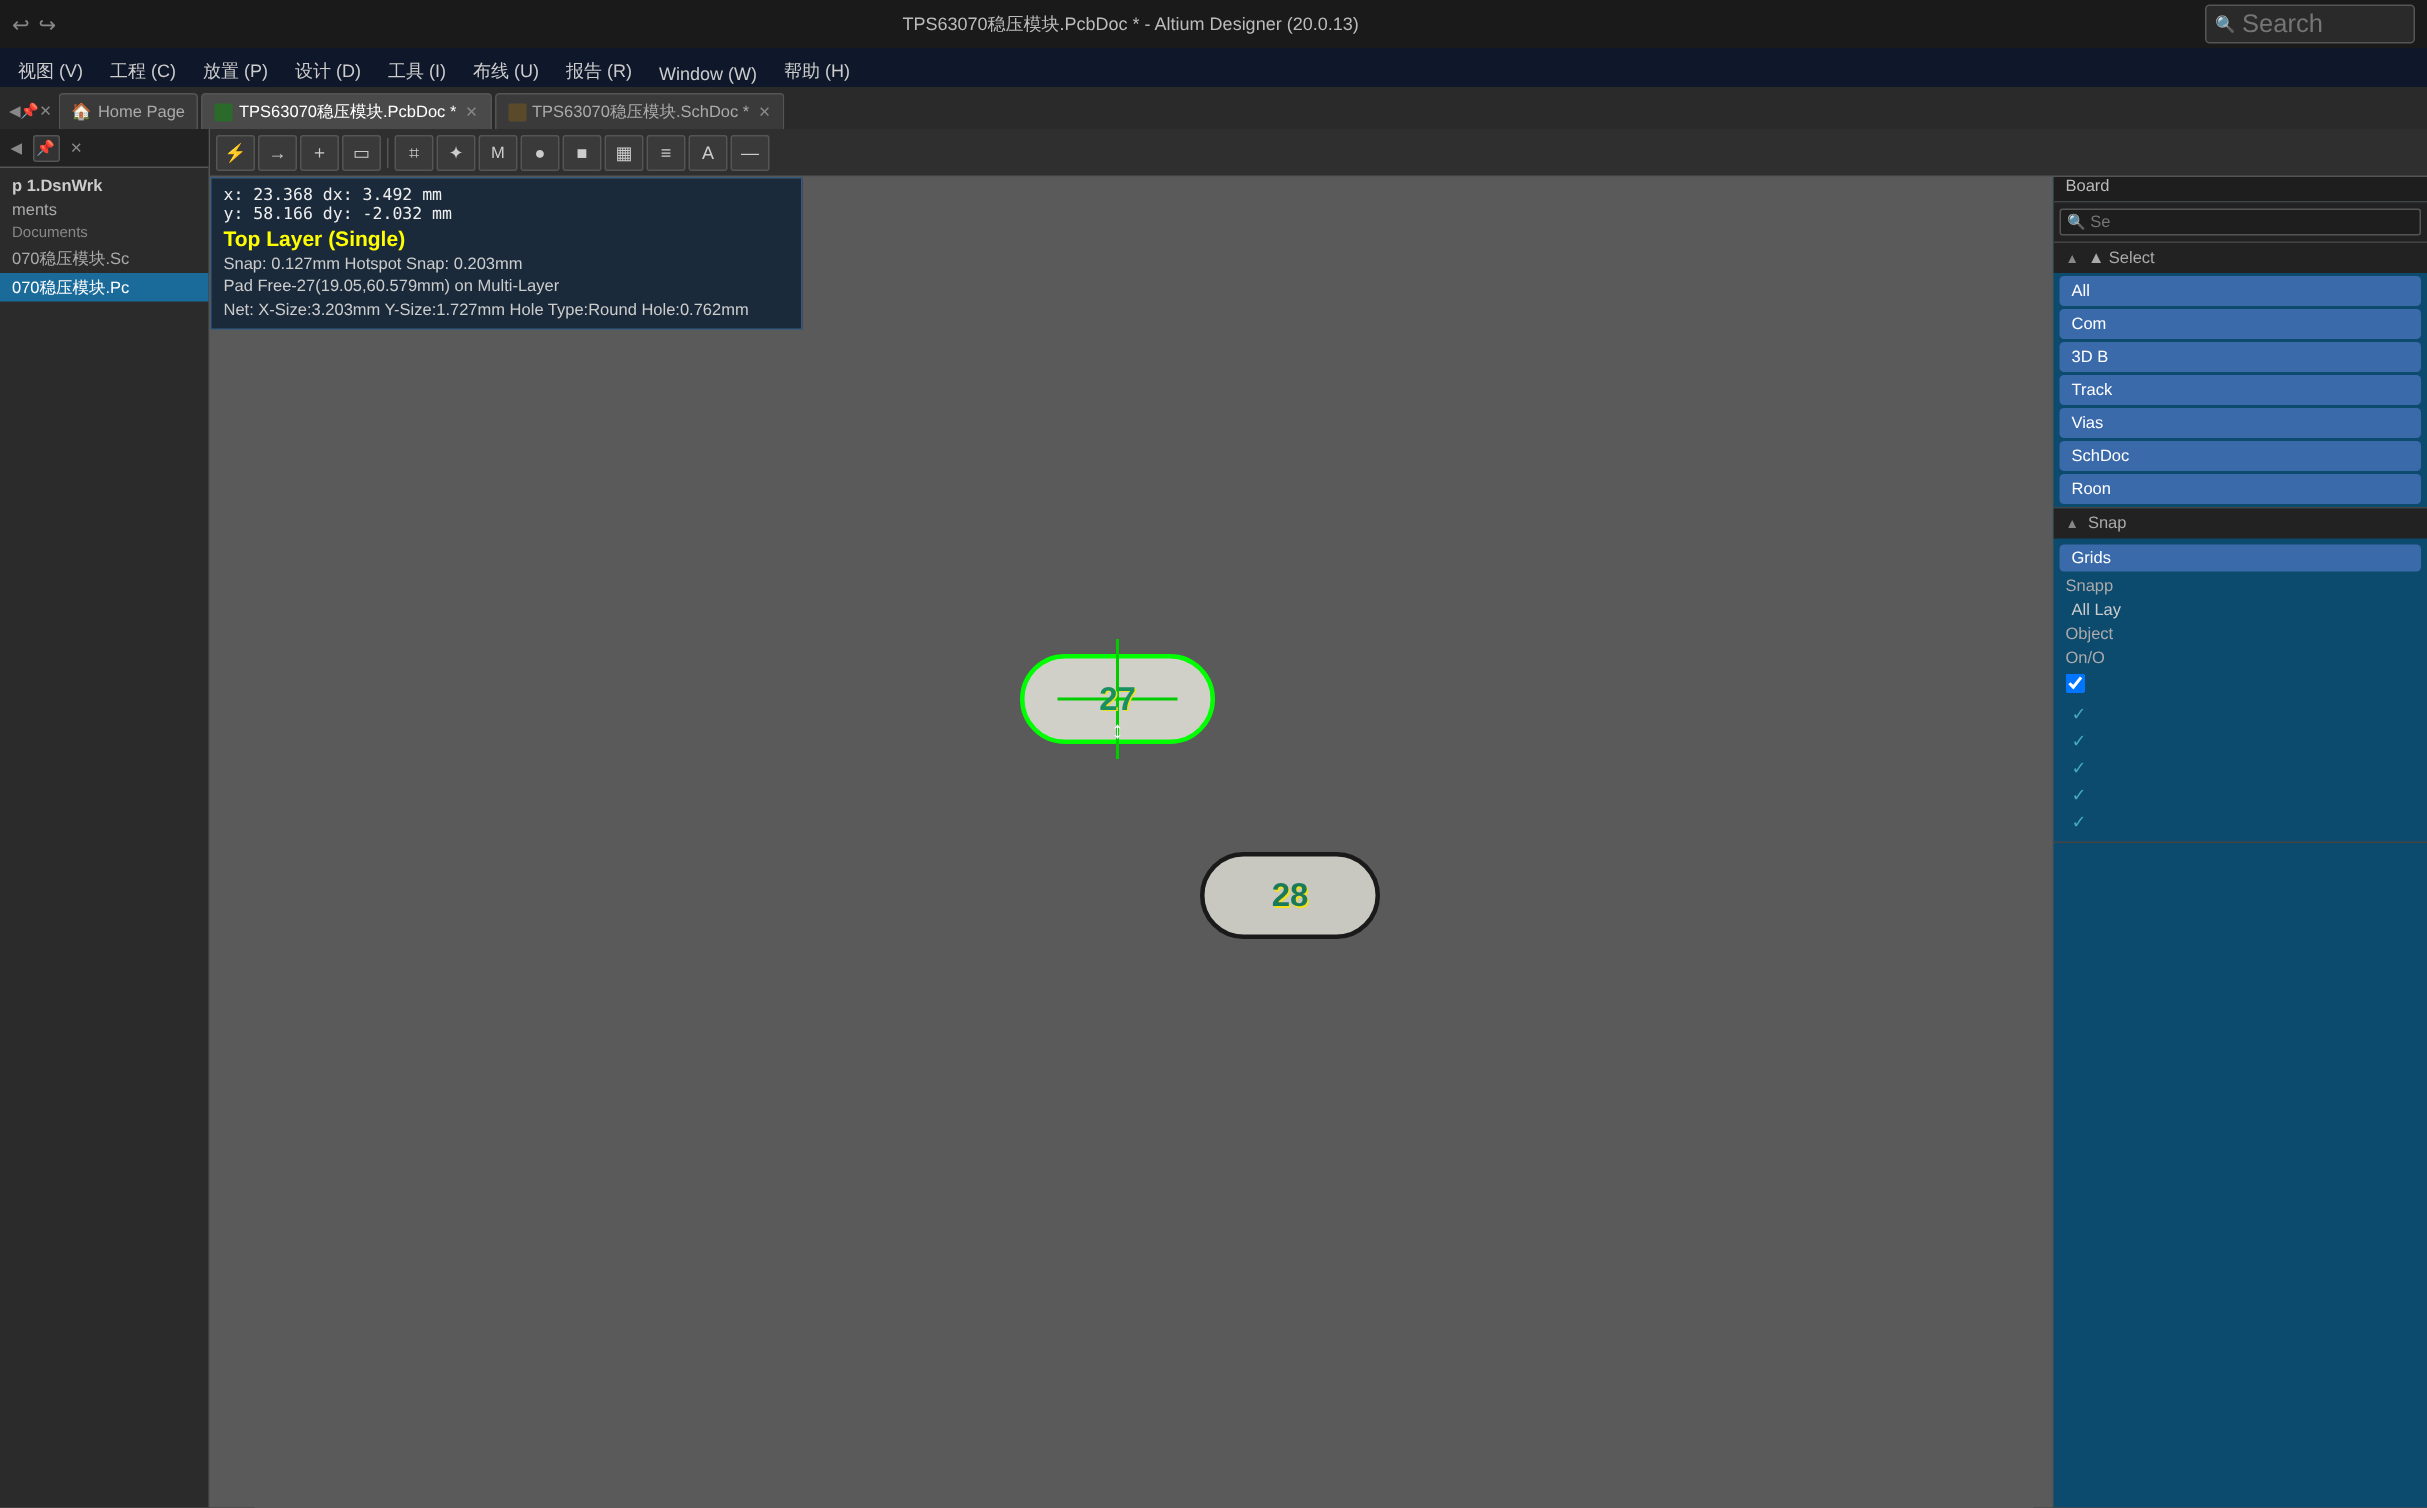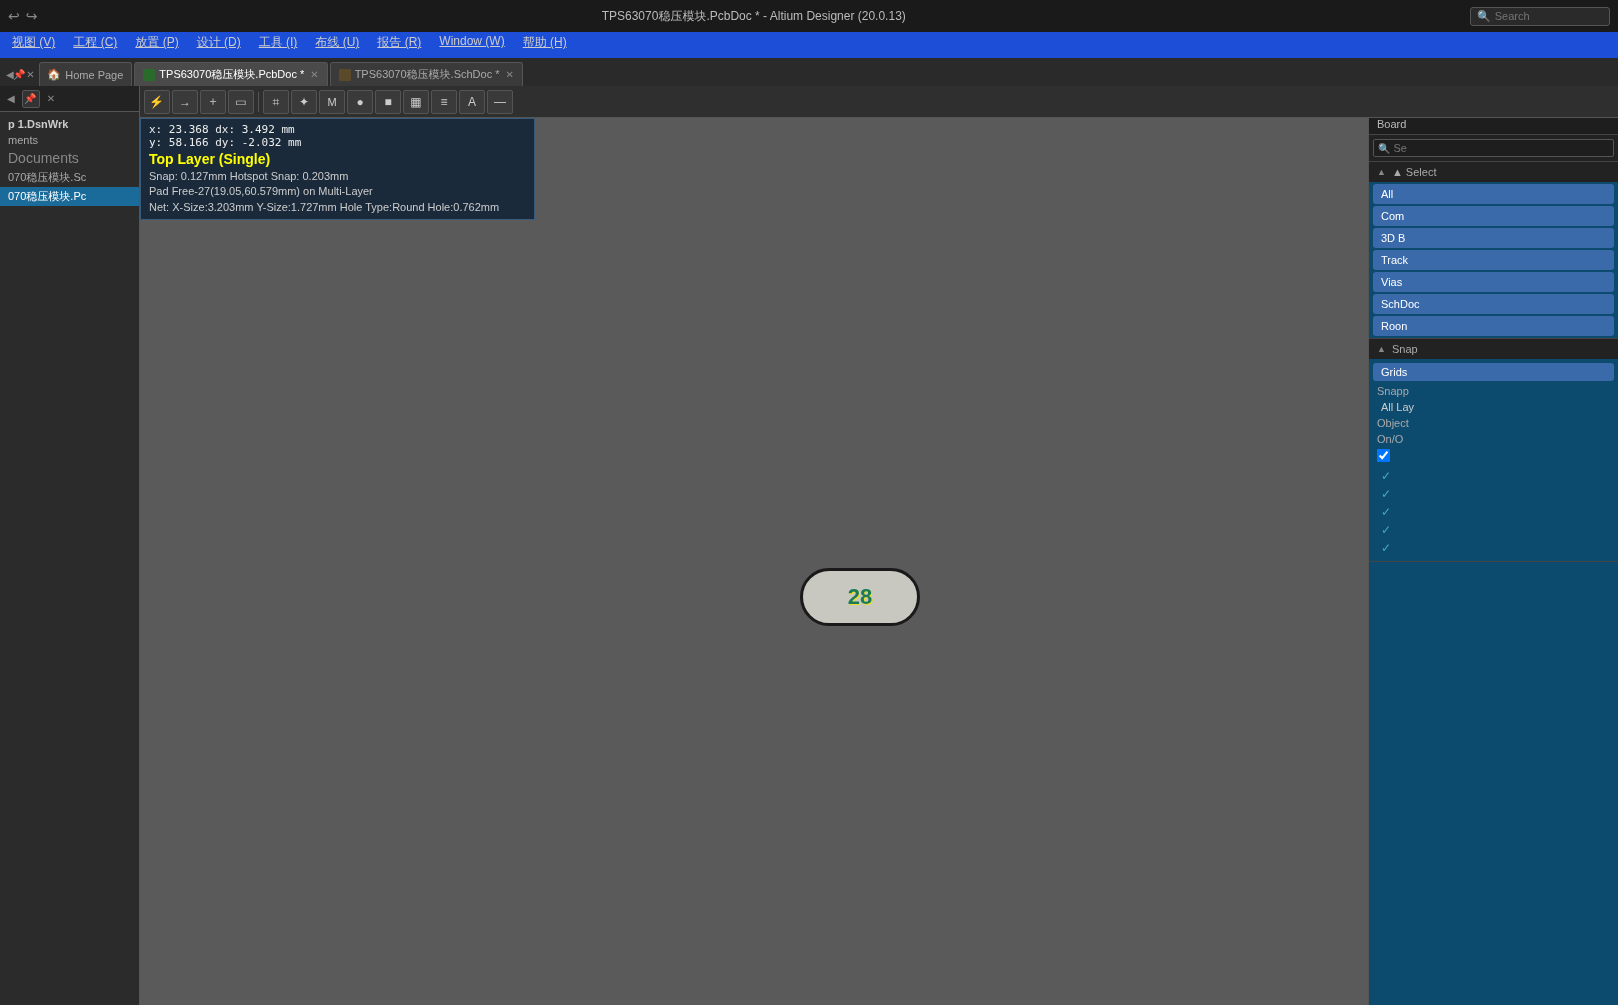--- a/index.html
+++ b/index.html
@@ -25,29 +25,28 @@
       padding: 0 8px;
       position: absolute;
       top: 0;
       z-index: 100;
     }
 
     
     #menu-bar {
       width: 100%;
       height: 26px;
-      background: #1d4ed8;
-      display: flex;
-      align-items: flex-start;
+      background: #0f172a;
+      display: flex;
+      align-items: flex-end;
       padding: 0 4px;
       position: absolute;
       top: 32px;
       z-index: 100;
       gap: 2px;
-      text-decoration: underline;
     }
     .menu-item {
       padding: 2px 8px;
       color: #ccc;
       cursor: pointer;
       font-size: 12px;
       border-radius: 2px;
     }
 
     
@@ -329,21 +328,21 @@
 <body>
 
 <div id="title-bar">
   <div style="display:flex;align-items:center;gap:6px;">
     <span style="color:#888;cursor:pointer;font-size:14px;">↩</span>
     <span style="color:#888;cursor:pointer;font-size:14px;">↪</span>
   </div>
   <span style="color:#bbb;font-size:12px;flex:1;text-align:center;">TPS63070稳压模块.PcbDoc * - Altium Designer (20.0.13)</span>
   <div id="search-area" style="display:flex;align-items:center;background:#2a2a2a;border:1px solid #555;border-radius:3px;padding:2px 6px;gap:4px;width:140px;">
     <span style="color:#888;font-size:11px;">🔍</span>
-    <input type="text" style="background: transparent; border: none; outline: none; color: rgb(204, 204, 204); font-size: 11px; width: 90px;" placeholder="Search">
+    <input type="text" style="background: transparent; border: none; outline: none; color: rgb(204, 204, 204); font-size: 17px; width: 90px;" placeholder="Search">
   </div>
 </div>
 
 <div id="menu-bar">
   <span class="menu-item">视图 (V)</span>
   <span class="menu-item">工程 (C)</span>
   <span class="menu-item">放置 (P)</span>
   <span class="menu-item">设计 (D)</span>
   <span class="menu-item">工具 (I)</span>
   <span class="menu-item">布线 (U)</span>
@@ -375,21 +374,21 @@
 </div>
 
 <div id="left-sidebar">
   <div id="sidebar-top-bar">
     <span class="sidebar-top-btn">◀</span>
     <span class="sidebar-icon-btn">📌</span>
     <span class="sidebar-top-btn">✕</span>
   </div>
   <div class="sidebar-project-item bold" style="padding-top:6px;">p 1.DsnWrk</div>
   <div class="sidebar-project-item">ments</div>
-  <div class="sidebar-project-item" style="color:#888;font-size:14px;">Documents</div>
+  <div class="sidebar-project-item" style="color:#888;font-size:10px;">Documents</div>
   <div class="sidebar-project-item">070稳压模块.Sc</div>
   <div class="sidebar-project-item active">070稳压模块.Pc</div>
 </div>
 
 <div id="toolbar">
   <span class="toolbar-btn" title="Filter">⚡</span>
   <span class="toolbar-btn">→</span>
   <span class="toolbar-btn">＋</span>
   <span class="toolbar-btn">▭</span>
   <div class="toolbar-sep"></div>
@@ -409,20 +408,28 @@
   <div class="coord-line1">y: 58.166   dy: -2.032 mm</div>
   <div class="layer-name">Top Layer (Single)</div>
   <div class="coord-detail">Snap: 0.127mm Hotspot Snap: 0.203mm</div>
   <div class="coord-detail">Pad Free-27(19.05,60.579mm) on Multi-Layer</div>
   <div class="coord-detail">Net: X-Size:3.203mm Y-Size:1.727mm Hole Type:Round Hole:0.762mm</div>
 </div>
 
 <div id="main-canvas">
 
 
+  <div class="pcb-pad selected" style="left:540px;top:318px;width:130px;height:60px;position:absolute;">
+
+    <div style="position:absolute;width:2px;height:80px;background:#00cc00;top:50%;left:50%;transform:translate(-50%,-50%);pointer-events:none;"></div>
+    <div style="position:absolute;width:80px;height:2px;background:#00cc00;top:50%;left:50%;transform:translate(-50%,-50%);pointer-events:none;"></div>
+    <span class="pad-number" style="position:relative;z-index:2;">27</span>
+
+    <div style="position:absolute;bottom:-4px;left:50%;transform:translateX(-50%);color:#fff;font-size:16px;">↕</div>
+  </div>
 
   <div class="pcb-pad" style="left:660px;top:450px;width:120px;height:58px;">
     <span class="pad-number">28</span>
   </div>
 </div>
 
 <div id="right-panel">
   <div id="right-panel-header">
     <span>Propert</span>
   </div>

